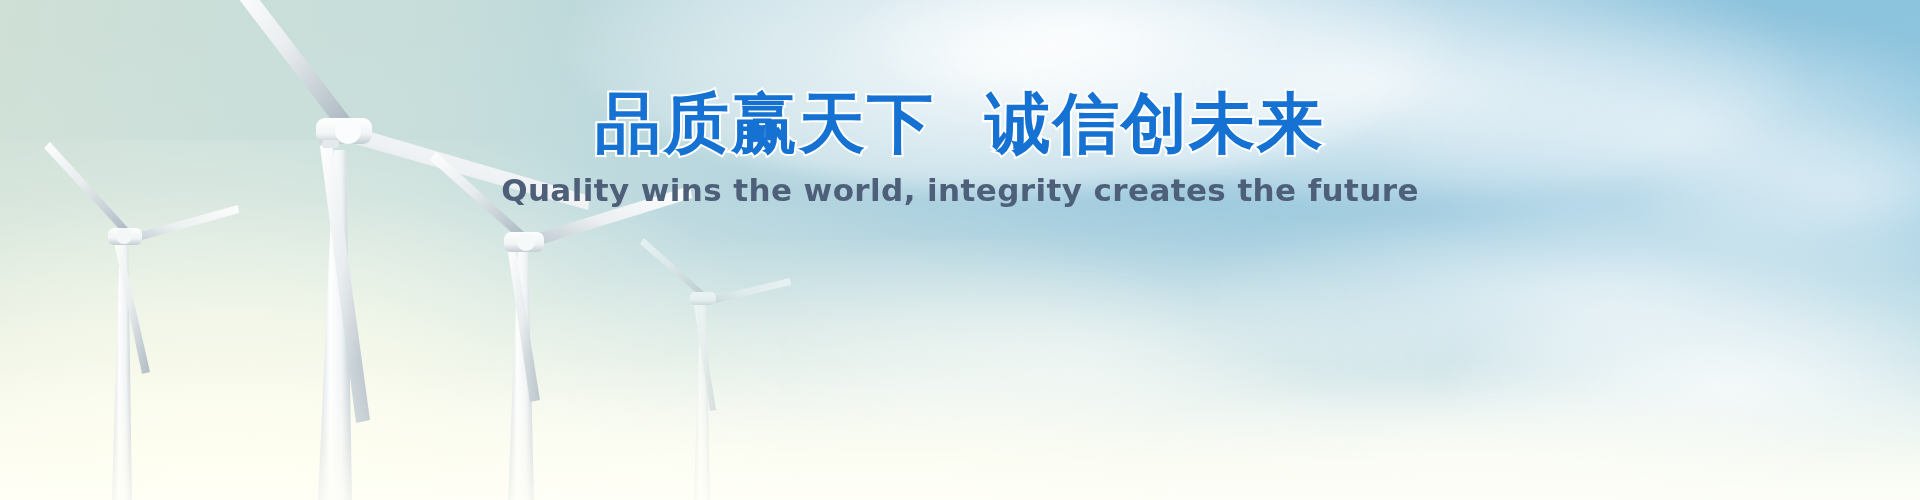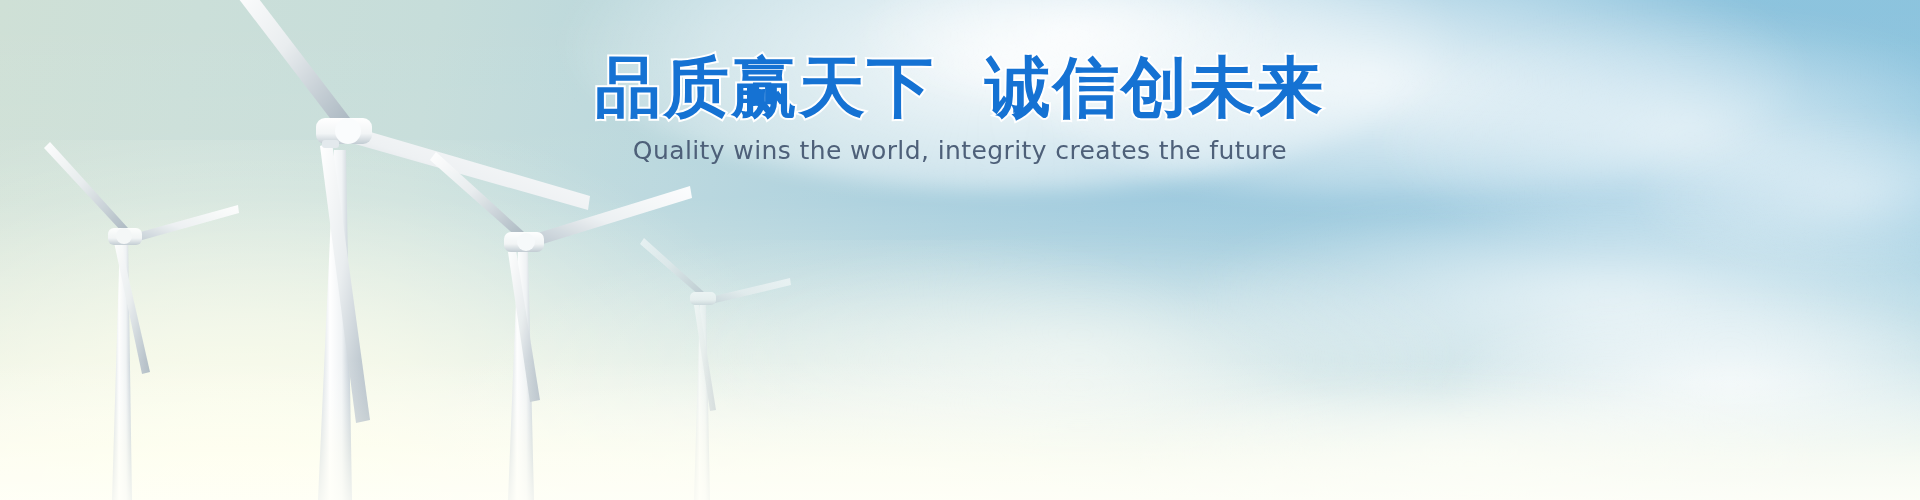--- a/index.html
+++ b/index.html
@@ -95,21 +95,21 @@
   
   .turbines { position:absolute; inset:0; }
   .turbines svg { display:block; width:1920px; height:500px; }
 
   
   .text-block {
     position:absolute;
     left:0; top:0;
     width:1920px;
     text-align:center;
-    padding-top:52px;
+    padding-top:88px;
   }
 
   .headline {
     font-family:"DejaVu Sans", "Liberation Sans", sans-serif;
     font-size:66px;
     font-weight:bold;
     color:#1572d3;
     letter-spacing:2px;
     line-height:1.08;
     white-space:pre;
@@ -119,22 +119,22 @@
        0 0 1px #ffffff,
        1px 1px 0 rgba(255,255,255,0.9),
       -1px 1px 0 rgba(255,255,255,0.9),
        1px -1px 0 rgba(255,255,255,0.9),
       -1px -1px 0 rgba(255,255,255,0.9);
   }
 
   .subline {
     margin-top:13px;
     font-family:"DejaVu Sans", "Liberation Sans", sans-serif;
-    font-size:25px;
-    font-weight:normal;
+    font-size:31px;
+    font-weight:bold;
     color:#4e6079;
     letter-spacing:0.4px;
   }
 
   .tagline {
     margin-top:31px;
     font-family:"DejaVu Sans", "Liberation Sans", sans-serif;
     font-size:44px;
     font-weight:bold;
     color:#14529f;

